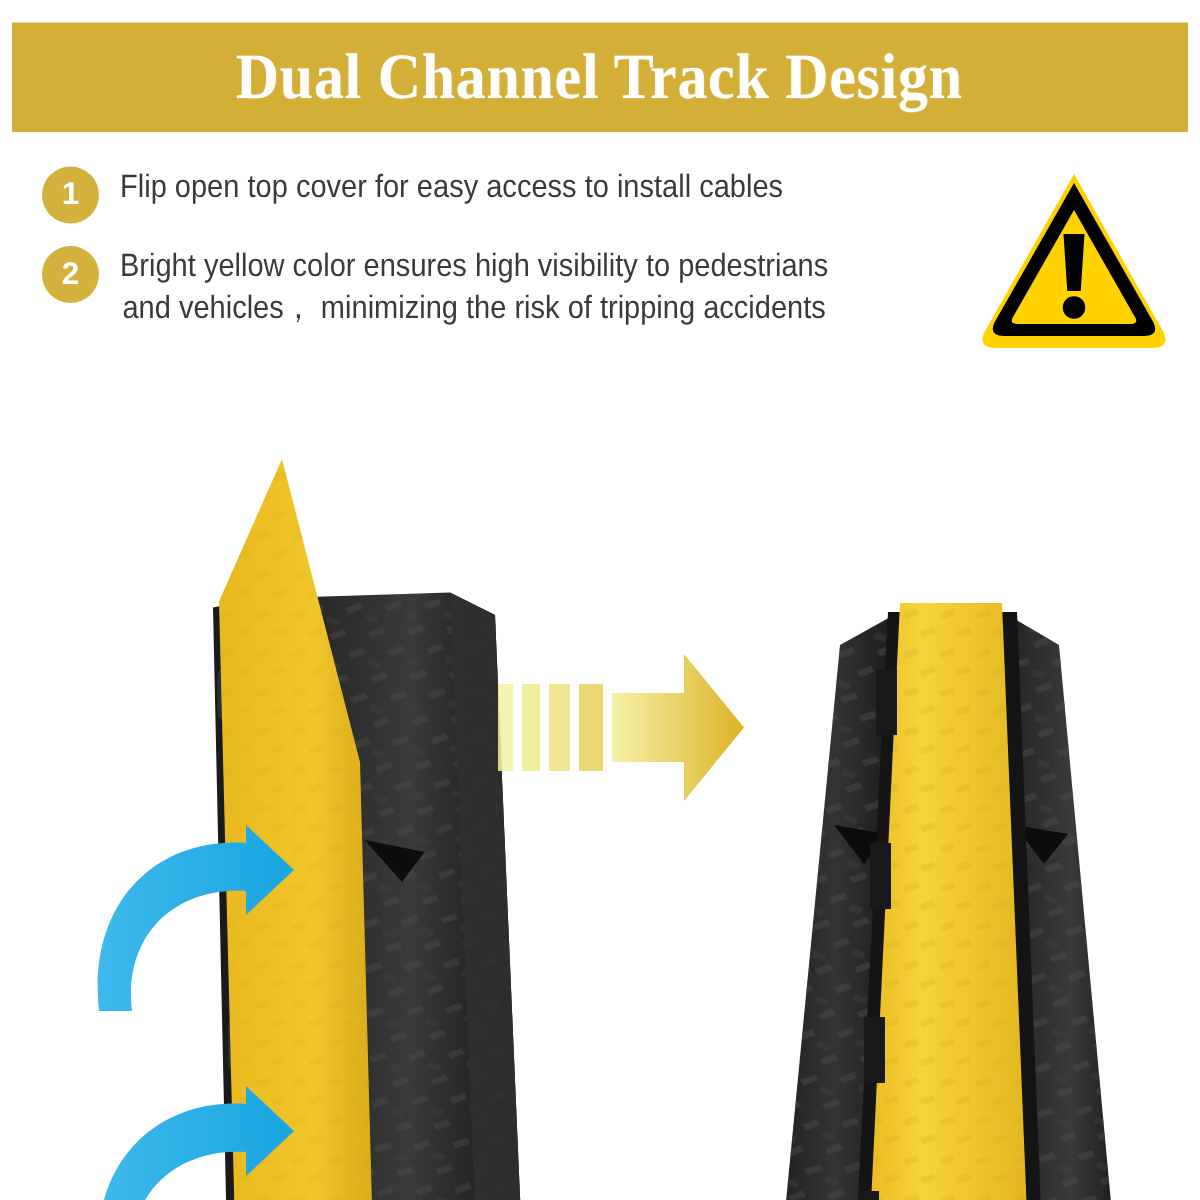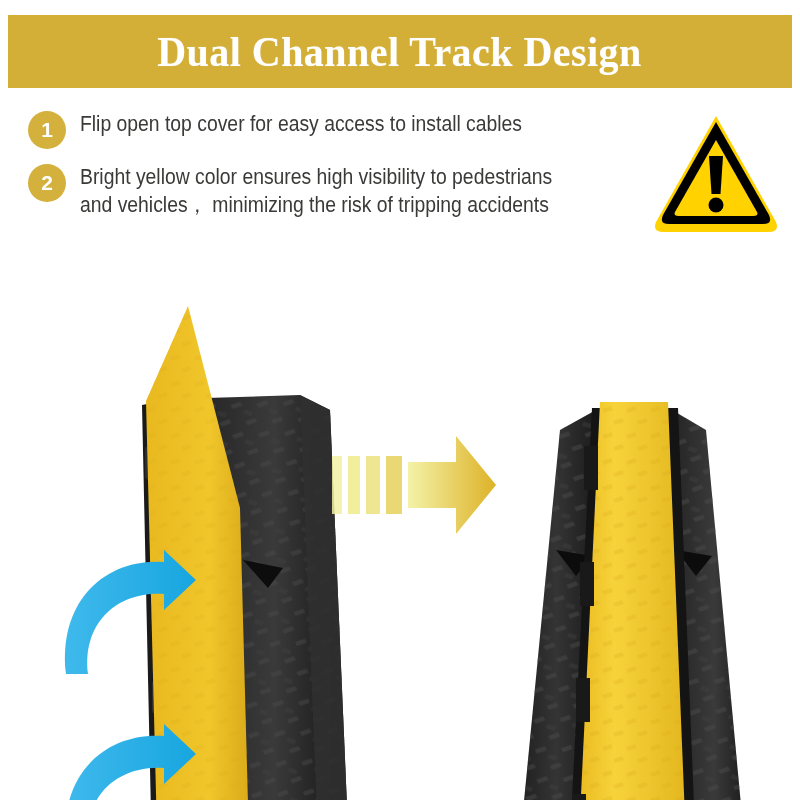--- a/index.html
+++ b/index.html
@@ -3,21 +3,21 @@
 <meta charset="utf-8">
 <style>
   html,body{margin:0;padding:0;}
   body{
     width:800px;height:800px;
     background:#ffffff;
     font-family:"Liberation Sans", sans-serif;
     overflow:hidden;
     position:relative;
   }
-  .page{position:relative;width:800px;height:800px;background:#fff;}
+  .page{position:relative;width:800px;height:800px;background:#fff;text-align:center;}
 
   
   .title-band{
     position:absolute;left:8px;top:15px;width:784px;height:73px;
     background:#D4AF37;
     display:flex;align-items:center;justify-content:center;
   }
   .title-text{
     font-family:"Liberation Serif", serif;
     font-weight:bold;

